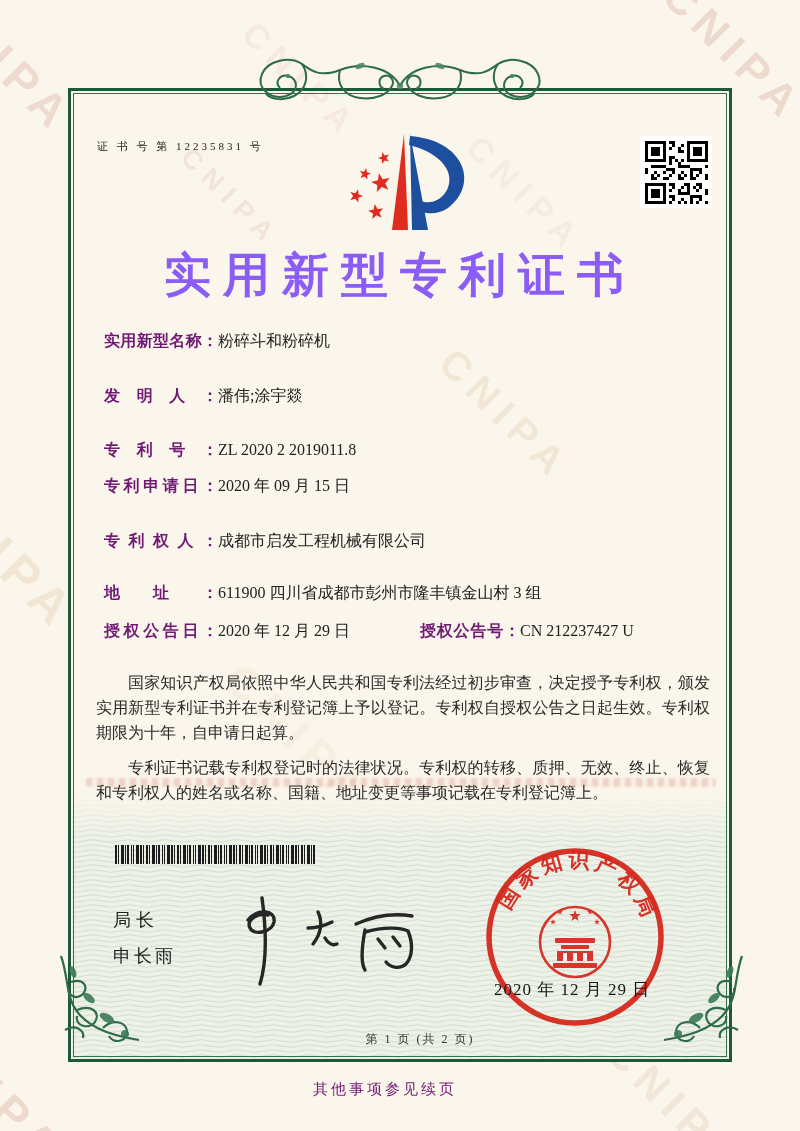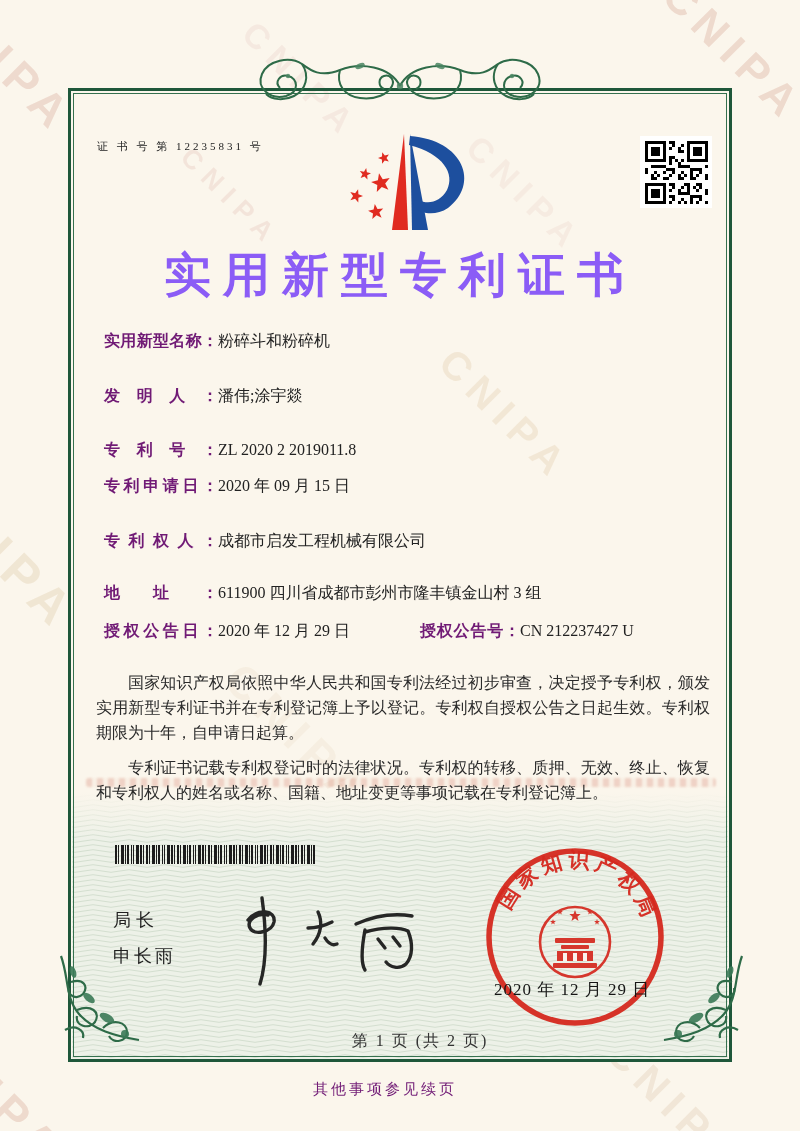--- a/index.html
+++ b/index.html
@@ -63,21 +63,21 @@
   .signer-title{position:absolute;left:113px;top:908px;z-index:4;font-size:18px;letter-spacing:5px;}
   .signer-name{position:absolute;left:113px;top:944px;z-index:4;font-size:18px;letter-spacing:3px;}
   .signature{position:absolute;left:222px;top:884px;z-index:5;}
   .seal{position:absolute;left:482px;top:844px;z-index:5;}
   .seal-date{
     position:absolute;left:488px;top:978px;width:168px;text-align:center;z-index:6;
     font-size:17px;color:#151515;letter-spacing:1px;white-space:nowrap;
   }
   .page-indicator{
     position:absolute;left:68px;top:1031px;width:704px;text-align:center;z-index:4;
-    font-size:16px;letter-spacing:2px;color:#333;
+    font-size:12px;letter-spacing:2px;color:#333;
   }
   .footer-note{
     position:absolute;left:0;top:1080px;width:770px;text-align:center;z-index:4;
     font-size:15px;letter-spacing:3px;color:#701a75;
   }
   .ornament{position:absolute;left:240px;top:56px;z-index:4;}
   .vine-left{position:absolute;left:55px;top:952px;z-index:4;}
   .vine-right{position:absolute;left:638px;top:952px;z-index:4;transform:scaleX(-1);}
 </style>
 </head>

